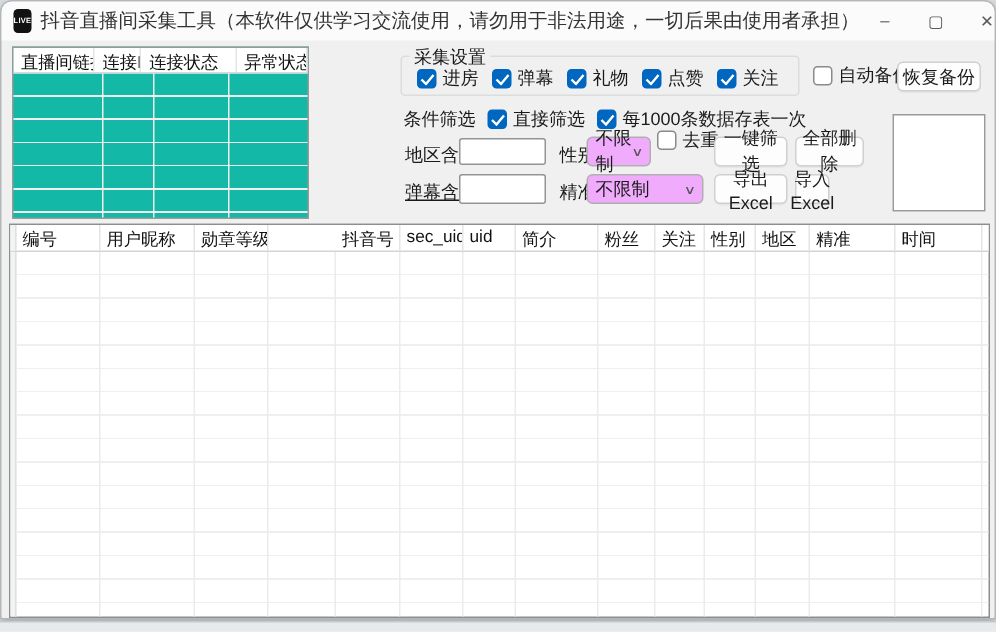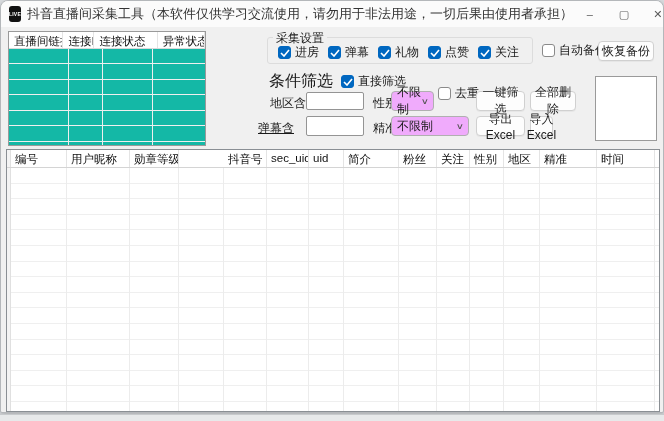--- a/index.html
+++ b/index.html
@@ -42,21 +42,21 @@
   .midbtns .btn { height:17px; }
   
   .groupbox { position:absolute; left:266px; top:36px; width:266px; height:27px; border:1px solid #dcdcdc; border-radius:3px; }
   .groupbox .gb-label { position:absolute; top:-8px; left:5px; background:#f0f0f0; padding:0 3px; font-size:12px; color:#1a1a1a; }
   .collect-row { position:absolute; left:10px; top:6px; display:flex; gap:9px; }
   
   .backup-cb { position:absolute; left:541px; top:41px; }
   .restore-btn { position:absolute; left:597px; top:40px; width:56px; height:20px; }
   
   .cond-row { position:absolute; left:268px; top:70px; display:flex; align-items:center; gap:8px; }
-  .cond-row .sec { font-size:16px; color:#1a1a1a; }
+  .cond-row .sec { font-size:12px; color:#1a1a1a; }
   .region-input { position:absolute; left:305px; top:91px; width:58px; height:18px; }
   .gender-combo { position:absolute; left:390px; top:90px; width:43px; height:20px; }
   .dedupe-cb { position:absolute; left:437px; top:84px;text-align:center; }
   .quick-filter-btn { position:absolute; left:475px; top:90px; width:49px; height:20px; }
   .delete-all-btn { position:absolute; left:529px; top:90px; width:46px; height:20px; }
   .danmaku-input { position:absolute; left:305px; top:115px; width:58px; height:20px; }
   .precise-combo { position:absolute; left:390px; top:115px; width:78px; height:20px; }
   .export-btn { position:absolute; left:475px; top:115px; width:49px; height:20px; }
   .import-btn { position:absolute; left:529px; top:115px; width:23px; height:20px; }
   
@@ -161,39 +161,47 @@
   <div class="cond-row">
     <span class="sec">条件筛选</span>
     <label class="cb-item">
       <span class="cb on">
         <svg width="10" height="8" viewBox="0 0 10 8">
             <polyline points="1,4 4,7 9,1" fill="none" stroke="#fff" stroke-width="1.6"></polyline>
           </svg>
       </span>
       <span>直接筛选</span>
     </label>
+    <label class="cb-item">
+      <span class="cb on">
+        <svg width="10" height="8" viewBox="0 0 10 8">
+            <polyline points="1,4 4,7 9,1" fill="none" stroke="#fff" stroke-width="1.6"></polyline>
+          </svg>
+      </span>
+      <span>每1000条数据存表一次</span>
+    </label>
   </div>
 
   <span class="lbl" style="left:269px; top:94px;text-align:right;">地区含</span>
   <input class="tbox region-input" value="" style="">
   <span class="lbl" style="left:372px; top:94px;">性别</span>
   <div class="combo gender-combo">
     <span>不限制</span>
     <span class="chev">∨</span>
   </div>
   <label class="cb-item dedupe-cb">
     <span class="cb">
       
     </span>
     <span>去重</span>
   </label>
   <button class="btn quick-filter-btn">一键筛选</button>
   <button class="btn delete-all-btn">全部删除</button>
 
-  <span class="lbl" style="left:257px; top:119px;text-decoration:underline;">弹幕含</span>
+  <span class="lbl" style="left:269px; top:119px;text-decoration:underline;">弹幕含</span>
   <input class="tbox danmaku-input" value="" style="">
   <span class="lbl" style="left:372px; top:119px;">精准</span>
   <div class="combo precise-combo">
     <span>不限制</span>
     <span class="chev">∨</span>
   </div>
   <button class="btn export-btn">导出Excel</button>
   <button class="btn import-btn">导入Excel</button>
 
   <div class="preview"></div>

